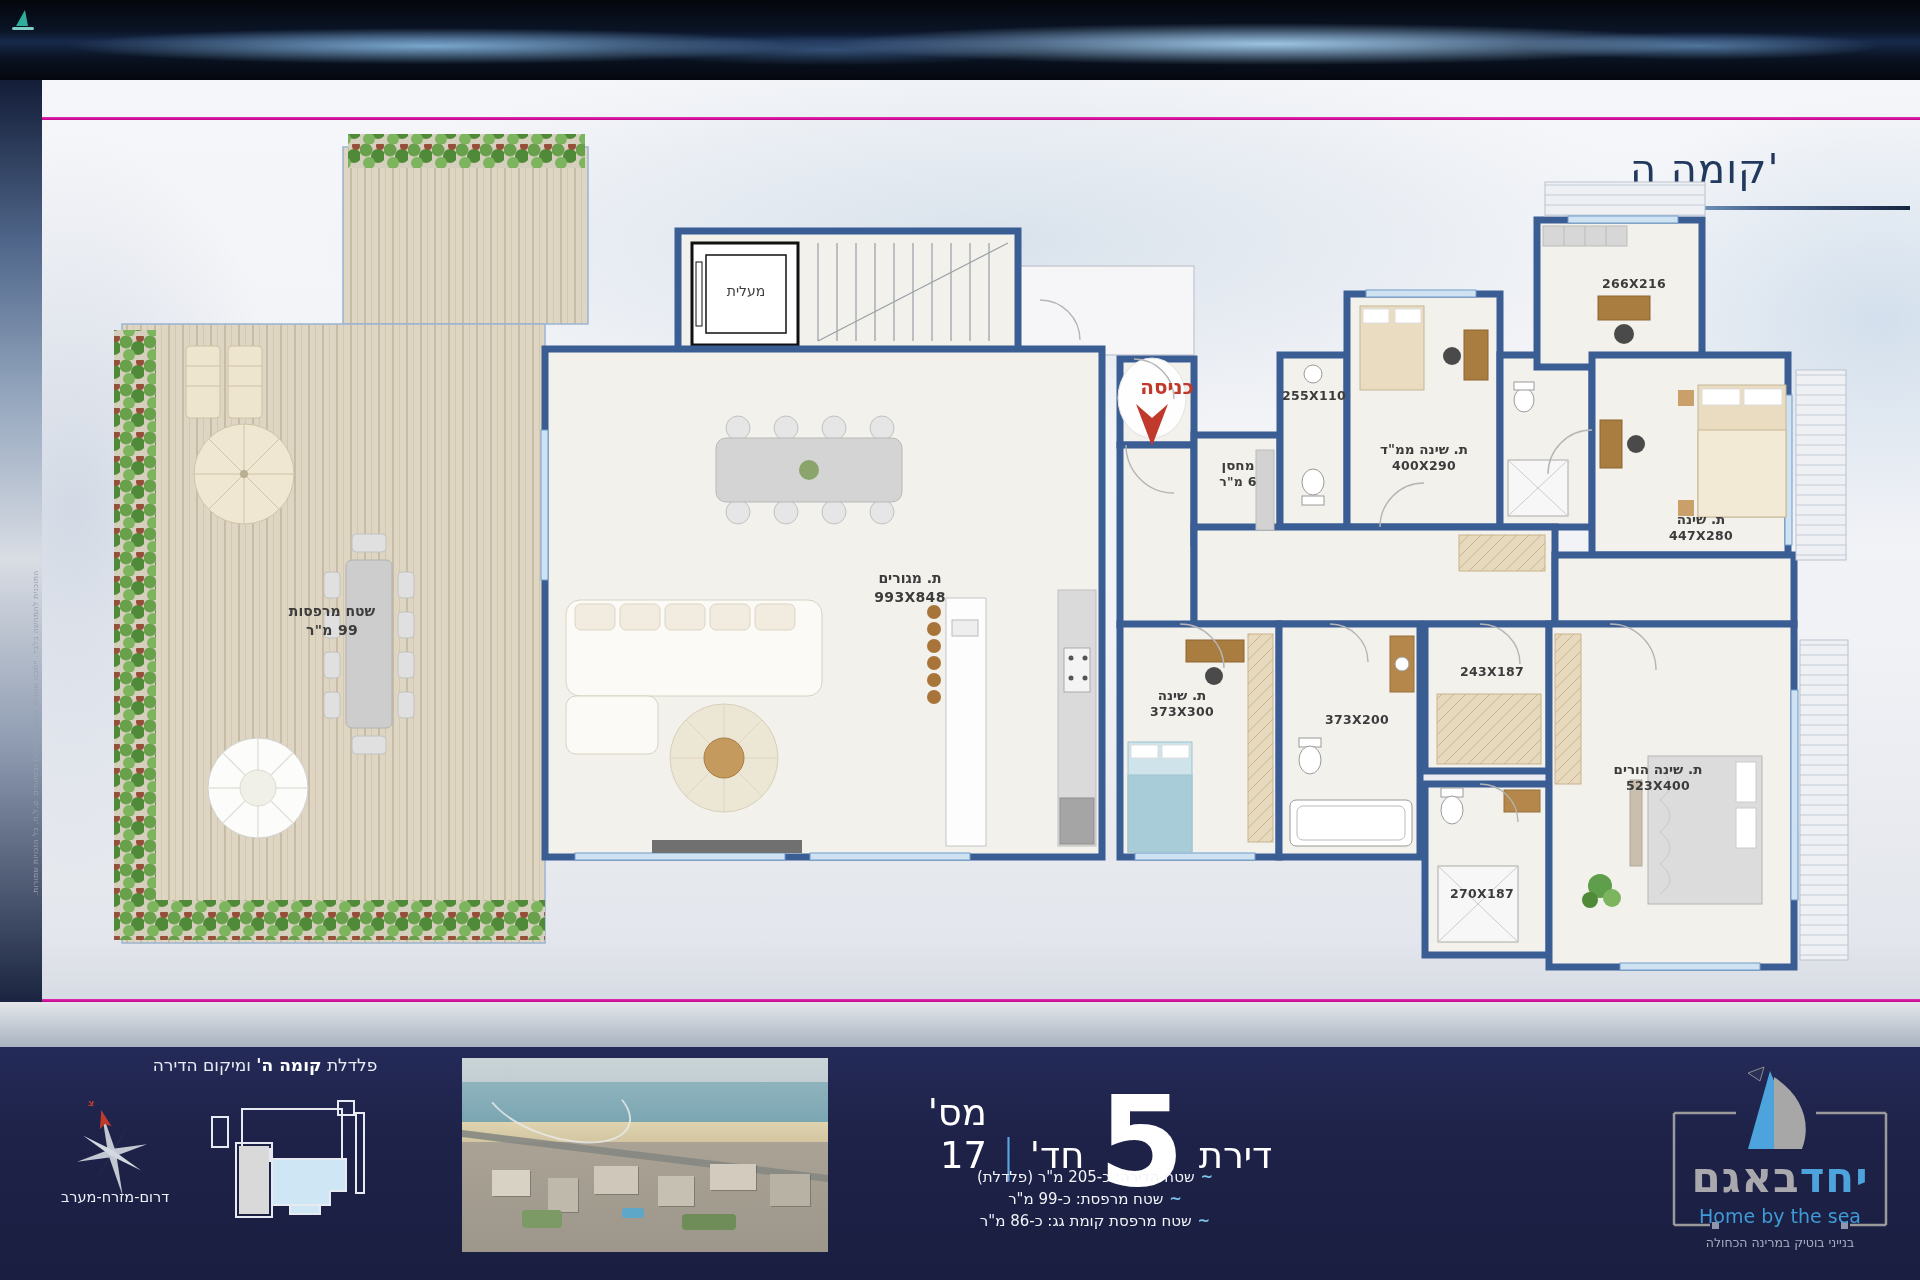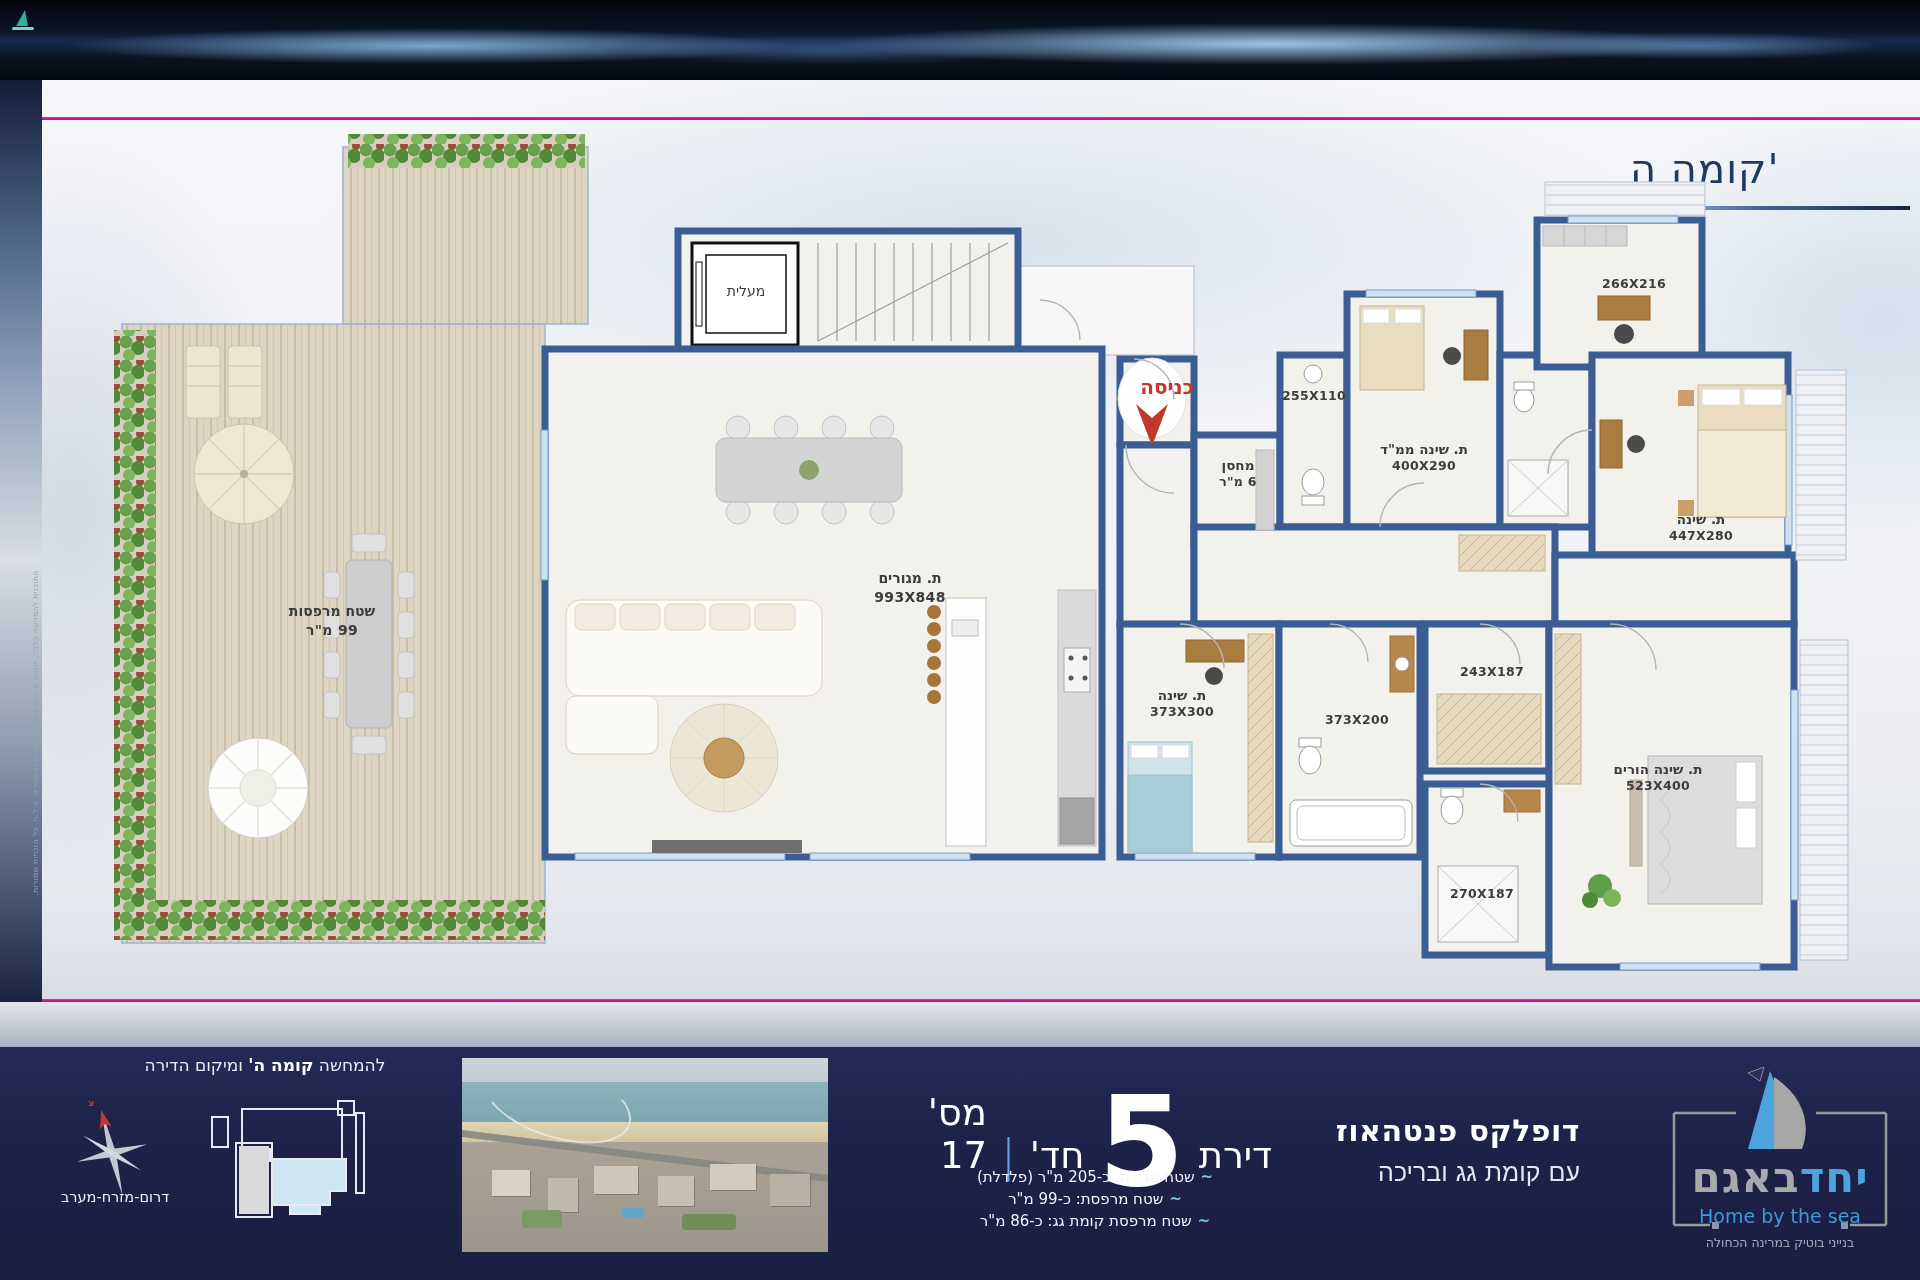--- a/index.html
+++ b/index.html
@@ -444,21 +444,21 @@
     <span class="dm">270X187</span>
   </div>
 
   <div class="abs" id="vertical-disclaimer" dir="rtl">התוכנית להמחשה בלבד. ייתכנו שינויים בתכנון, במידות ובשטחים. ט.ל.ח. כל הזכויות שמורות.</div>
 
   <div class="abs" id="shore-strip"></div>
 
   <div class="abs" id="footer">
 
     <div class="abs" id="loc-title">
-      <span>להמחשה </span><b>קומה ה'</b><span> ומיקום הדירה</span>
+      <span>פלדלת </span><b>קומה ה'</b><span> ומיקום הדירה</span>
     </div>
     <svg class="abs" id="compass" viewBox="0 0 84 104">
       <g transform="rotate(-14 42 54)">
         <path d="M42,10 L46,54 L42,98 L38,54 Z" fill="#c2c7d1"></path>
         <path d="M6,54 L42,50 L78,54 L42,58 Z" fill="#c2c7d1"></path>
         <path d="M18,30 L44,52 L66,78 L40,56 Z" fill="#d4d8e0"></path>
         <path d="M66,30 L44,52 L18,78 L40,56 Z" fill="#d4d8e0"></path>
         <path d="M42,10 L48,28 L42,24 L36,28 Z" fill="#c0392b"></path>
       </g>
     </svg>
@@ -503,24 +503,20 @@
         <span class="tilde">~</span><span>שטח הדירה:  כ-205 מ"ר (פלדלת)</span>
       </div>
       <div class="row">
         <span class="tilde">~</span><span>שטח מרפסת:  כ-99 מ"ר</span>
       </div>
       <div class="row">
         <span class="tilde">~</span><span>שטח מרפסת קומת גג:  כ-86 מ"ר</span>
       </div>
     </div>
 
-    <div class="abs" id="duplex-title">
-      <div id="duplex-line1">דופלקס פנטהאוז</div>
-      <div id="duplex-line2">עם קומת גג ובריכה</div>
-    </div>
 
     <div class="abs" id="brand">
       <svg width="256" height="216" viewBox="0 0 256 216">
         <path d="M112,10 L96,16 L108,24 Z" fill="#2a2f55" stroke="#8b8b90"></path>
         <path d="M118,14 L150,92 L96,92 Z" fill="#4da4dd"></path>
         <path d="M122,20 C150,38 160,66 150,92 L122,92 Z" fill="#a7a7a7"></path>
         <g stroke="#9a9a9a" stroke-width="2.5" fill="none">
           <path d="M22,56 H84 M164,56 H234 M234,56 V168 M22,56 V168 M22,168 H58 M198,168 H234"></path>
         </g>
         <rect x="60" y="165" width="7" height="7" fill="#8f95aa"></rect>

